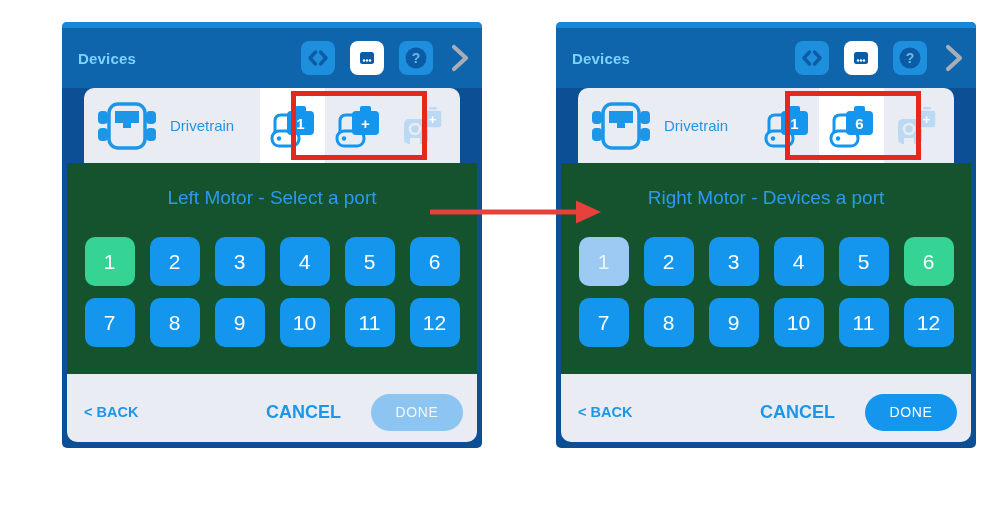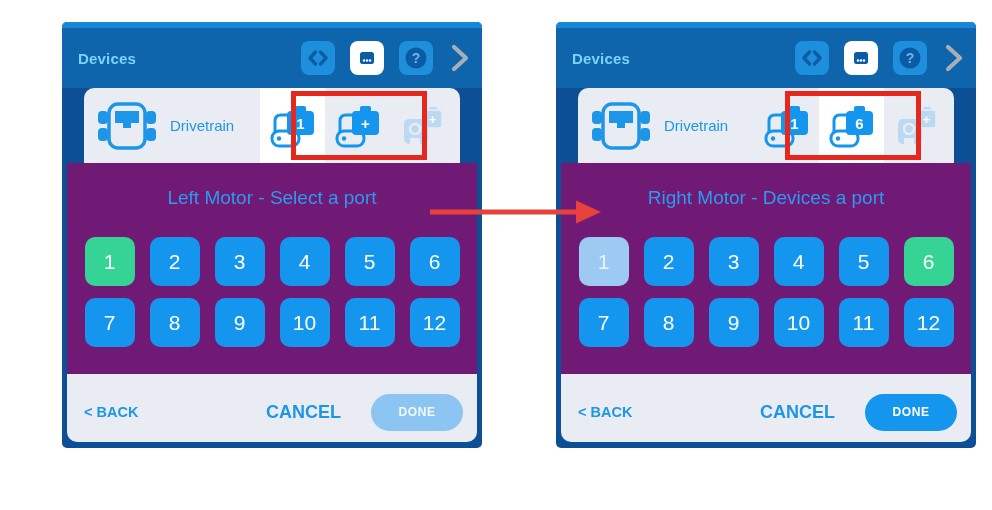--- a/index.html
+++ b/index.html
@@ -25,34 +25,34 @@
 
   .device-row{margin:0 22px;height:75px;background:#e9ecf2;border-radius:10px 10px 0 0;display:flex;align-items:center;position:relative;flex:0 0 auto;}
   .dt-icon{margin-left:14px;flex:0 0 auto;display:flex;}
   .dt-label{color:#1e96e8;font-size:15px;font-weight:500;margin-left:14px;}
   .slot-tiles{position:absolute;right:5px;top:0;height:75px;display:flex;}
   .slot-tile{width:65px;height:75px;display:flex;align-items:center;justify-content:center;}
   .slot-tile.tile-selected{background:#ffffff;}
   .slot-tile.extra{border-top-right-radius:10px;}
   .red-box{position:absolute;left:207px;top:3px;width:136px;height:69px;border:5px solid #e5281e;box-sizing:border-box;pointer-events:none;z-index:3;}
 
-  .main{margin:0 5px;background:#701a75;flex:1 1 auto;display:flex;flex-direction:column;align-items:center;}
+  .main{margin:0 5px;background:#14532d;flex:1 1 auto;display:flex;flex-direction:column;align-items:center;}
   .prompt{margin-top:24px;color:#2b9af0;font-size:19px;font-weight:500;}
   .ports{margin-top:28px;display:grid;grid-template-columns:repeat(6,50px);gap:12px 15px;}
   .port{
     width:50px;height:49px;border-radius:10px;background:#1496ee;color:#ffffff;
     font-size:21px;display:flex;align-items:center;justify-content:center;cursor:pointer;
   }
   .port.selected{background:#36d494;}
   .port.disabled{background:#9ccaf3;color:rgba(255,255,255,.8);}
 
   .footer{margin:0 5px 6px;height:68px;background:#e9ecf2;border-radius:0 0 10px 10px;display:flex;align-items:center;padding:8px 14px 0 17px;box-sizing:border-box;flex:0 0 auto;justify-content:flex-end;}
   .back{color:#1e96e8;font-size:14.5px;font-weight:700;cursor:pointer;}
   .cancel{margin-left:auto;color:#1e96e8;font-size:18px;font-weight:700;margin-right:30px;cursor:pointer;}
-  .done{width:92px;height:37px;border-radius:19px;display:flex;align-items:center;justify-content:center;font-size:12px;font-weight:700;letter-spacing:.6px;cursor:pointer;}
+  .done{width:92px;height:37px;border-radius:19px;display:flex;align-items:center;justify-content:center;font-size:14px;font-weight:400;letter-spacing:.6px;cursor:pointer;}
   .done.done-disabled{background:#8cc5f2;color:#f2f9fe;}
   .done.done-enabled{background:#1496ee;color:#ffffff;}
 
   .arrow{position:absolute;left:430px;top:199px;z-index:5;}
 </style>
 </head>
 <body>
 
 <div class="panel p-left">
   <div class="top-strip"></div>

